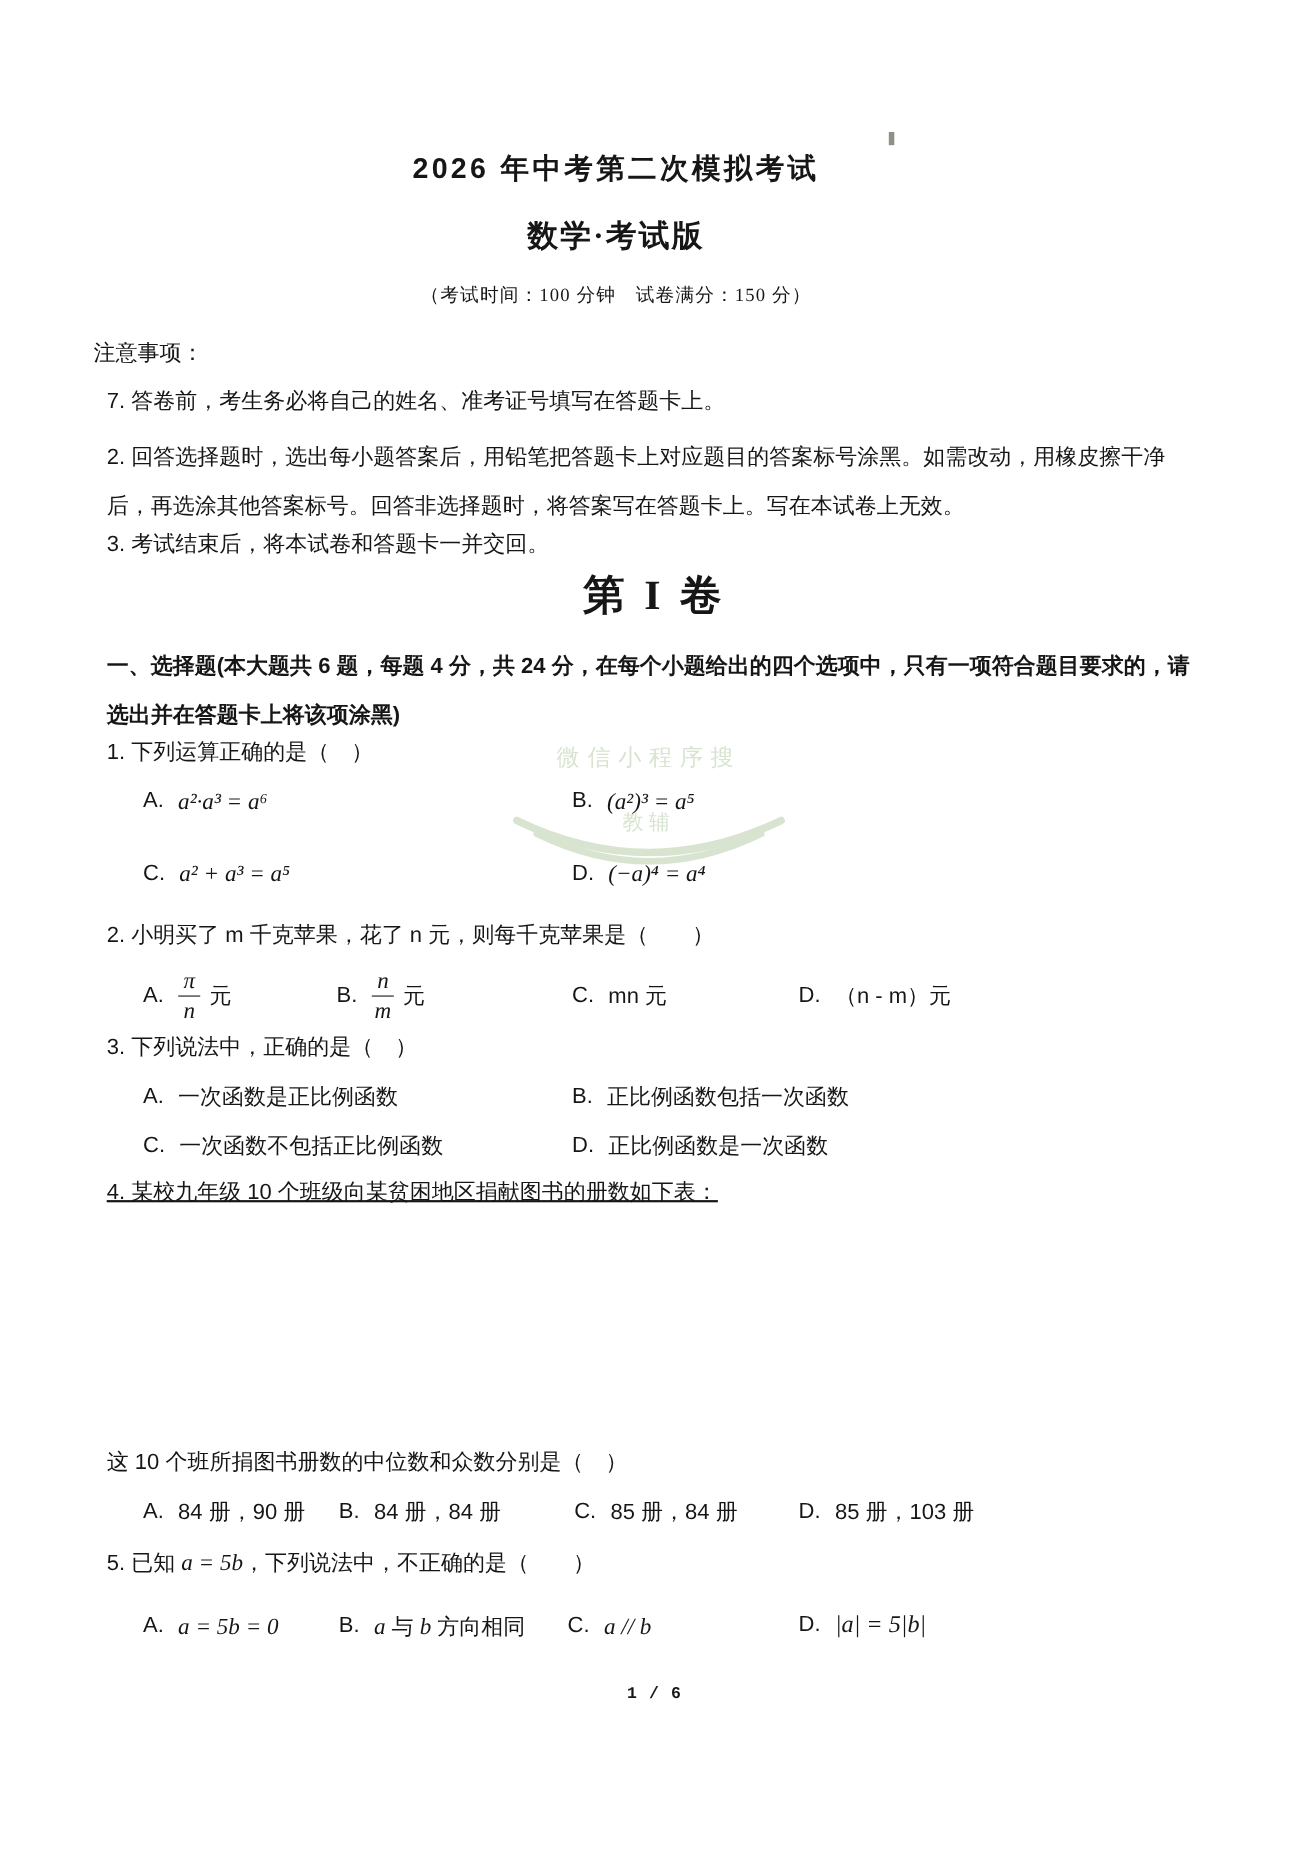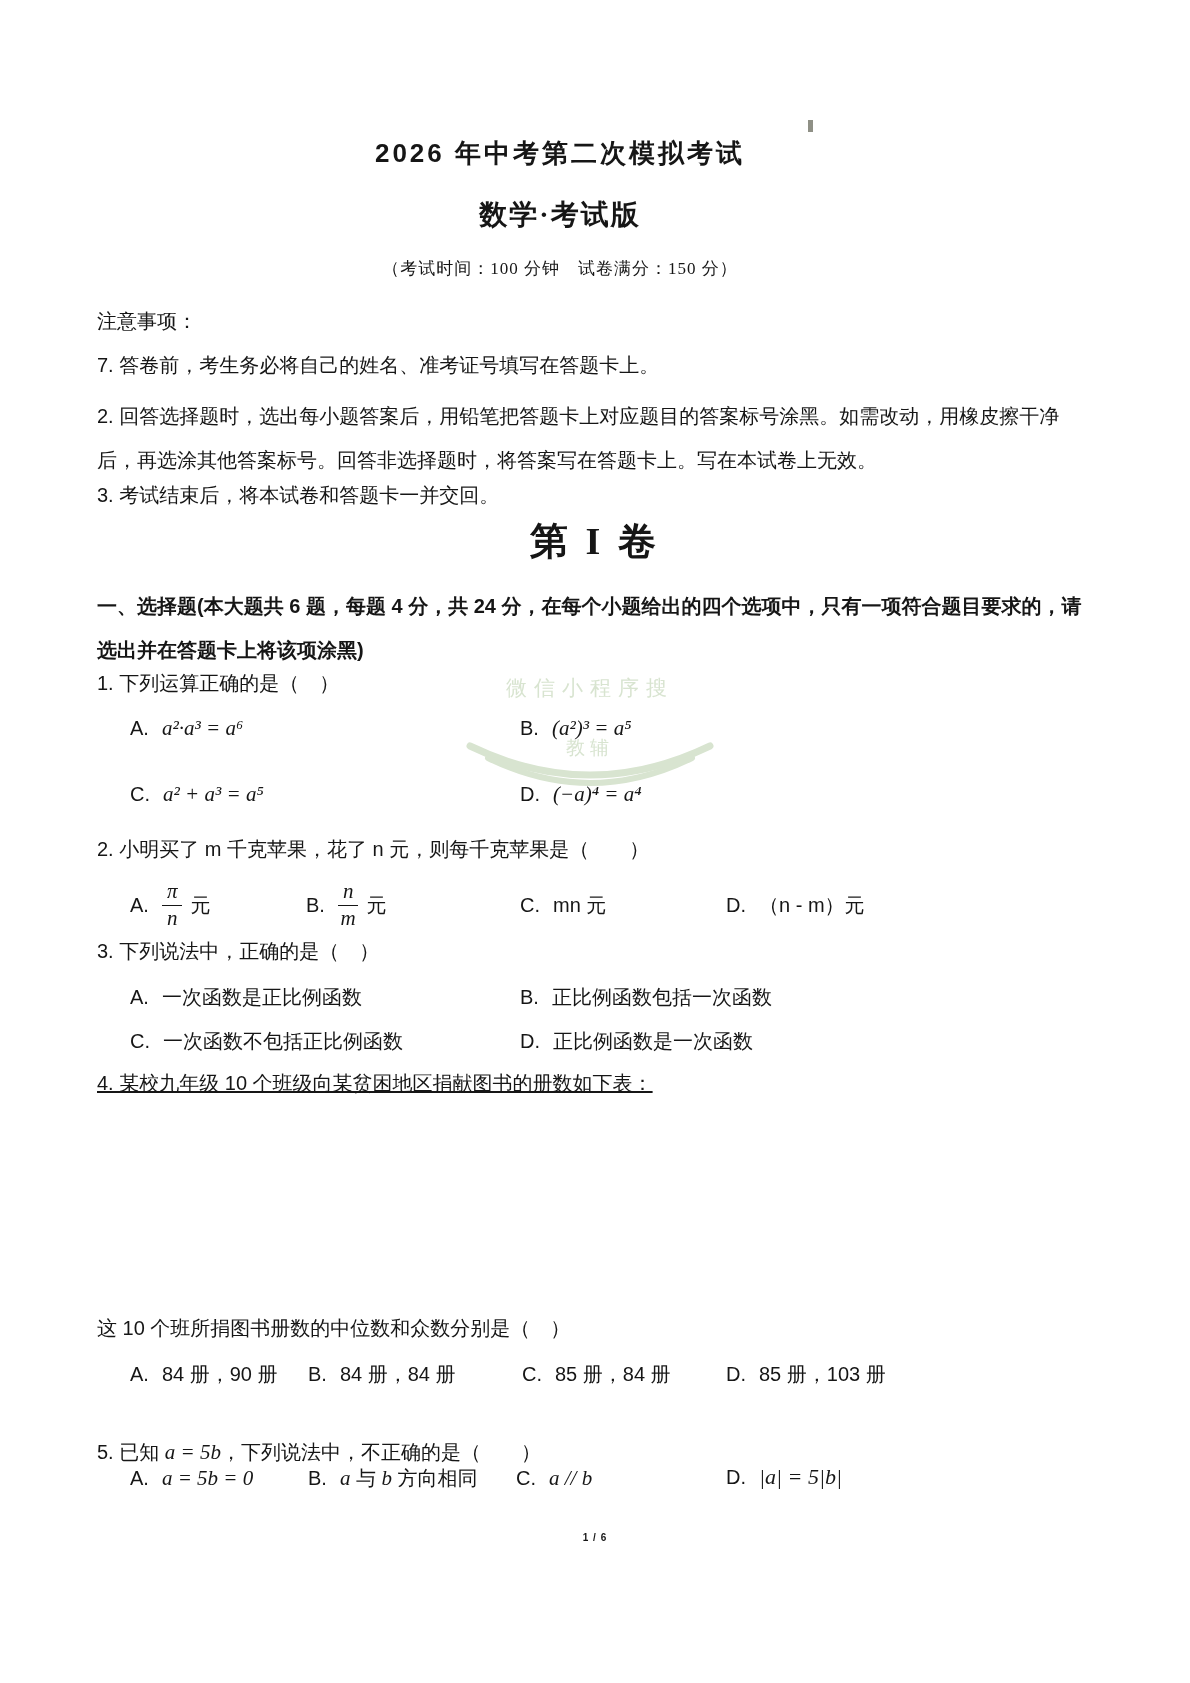--- a/index.html
+++ b/index.html
@@ -9,21 +9,21 @@
   }
 
   
   .hdr { position:absolute; left:0; width:1120px; text-align:center; }
   .title   { top:136px; font-family:Liberation Sans, sans-serif; font-weight:700; font-size:26px; letter-spacing:3px; }
   .subtitle{ top:196px; font-family:"Liberation Serif", serif; font-weight:700; font-size:28px; letter-spacing:2px; }
   .meta    { top:257px; font-family:"Liberation Serif", serif; font-size:17px; letter-spacing:1px; }
 
   
   .body-text { position:absolute; font-size:20px; line-height:27px; }
-  .notice-head { left:97px; top:308px; }
+  .notice-head { left:85px; top:308px; }
   .n1 { left:97px; top:352px; }
   .n2 { left:97px; top:394px; width:992px; line-height:44px; }
   .n3 { left:97px; top:482px; }
 
   .part-title { position:absolute; left:0; top:516px; width:1190px; text-align:center;
     font-family:"Liberation Serif", serif; font-weight:600; font-size:38px; letter-spacing:4px; }
 
   .intro { left:97px; top:584px; width:1000px; font-weight:700; line-height:44px; }
 
   .qtext { position:absolute; left:97px; font-size:20px; }
@@ -39,21 +39,21 @@
   .frac .den { padding-top:1px; }
   .bars { font-size:22px; }
 
   
   .books-table { position:absolute; left:95px; top:1102px; border-collapse:collapse; table-layout:fixed; }
   .books-table td { border:2px solid #1f1f1f; font-size:21px; padding:0 0 0 15px; vertical-align:middle; }
   .books-table tr.r1 td { height:86px; }
   .books-table tr.r2 td { height:98px; }
 
   .footer { position:absolute; left:0; top:1532px; width:1190px; text-align:center;
-            font-weight:700; font-size:10px; letter-spacing:1px; }
+            font-weight:700; font-size:15px; letter-spacing:1px;font-family:Liberation Mono, monospace; }
 
   
   .wm { color:#d8e4d0; text-align:center; z-index:0; }
   .wm-line1 { position:absolute; left:440px; top:674px; width:300px; font-size:21px; letter-spacing:7px; }
   .wm-logo  { position:absolute; left:440px; top:682px; width:300px; font-family:"Liberation Serif", serif;
               font-weight:700; font-style:italic; font-size:70px; letter-spacing:2px; }
   .wm-sub   { position:absolute; left:440px; top:735px; width:300px; font-size:19px; letter-spacing:5px; }
   .wm-book  { position:absolute; left:462px; top:742px; }
   .wm-line2 { position:absolute; left:440px; top:790px; width:310px; text-align:center;
               color:#cbd5c9; font-size:27px; letter-spacing:1px; }
@@ -183,21 +183,21 @@
     </div>
     <div class="opt" style="left:522px; top:1361px;">
       <span class="opt-label">C.</span>
       <span class="opt-text">85 册，84 册</span>
     </div>
     <div class="opt" style="left:726px; top:1361px;">
       <span class="opt-label">D.</span>
       <span class="opt-text">85 册，103 册</span>
     </div>
 
-    <div class="qtext" style="top:1407px;margin-top:32px;">
+    <div class="qtext" style="top:1407px;">
       <span style="white-space:pre;">5. 已知 </span><span class="math">a = 5b</span><span style="white-space:pre;">，下列说法中，不正确的是（　　）</span>
     </div>
     <div class="opt" style="left:130px; top:1455px; height:46px;">
       <span class="opt-label">A.</span>
       <span class="math">a = 5b = 0</span>
     </div>
     <div class="opt" style="left:308px; top:1455px; height:46px;">
       <span class="opt-label">B.</span>
       <span class="math">a</span>
       <span class="opt-text"> 与 </span>

